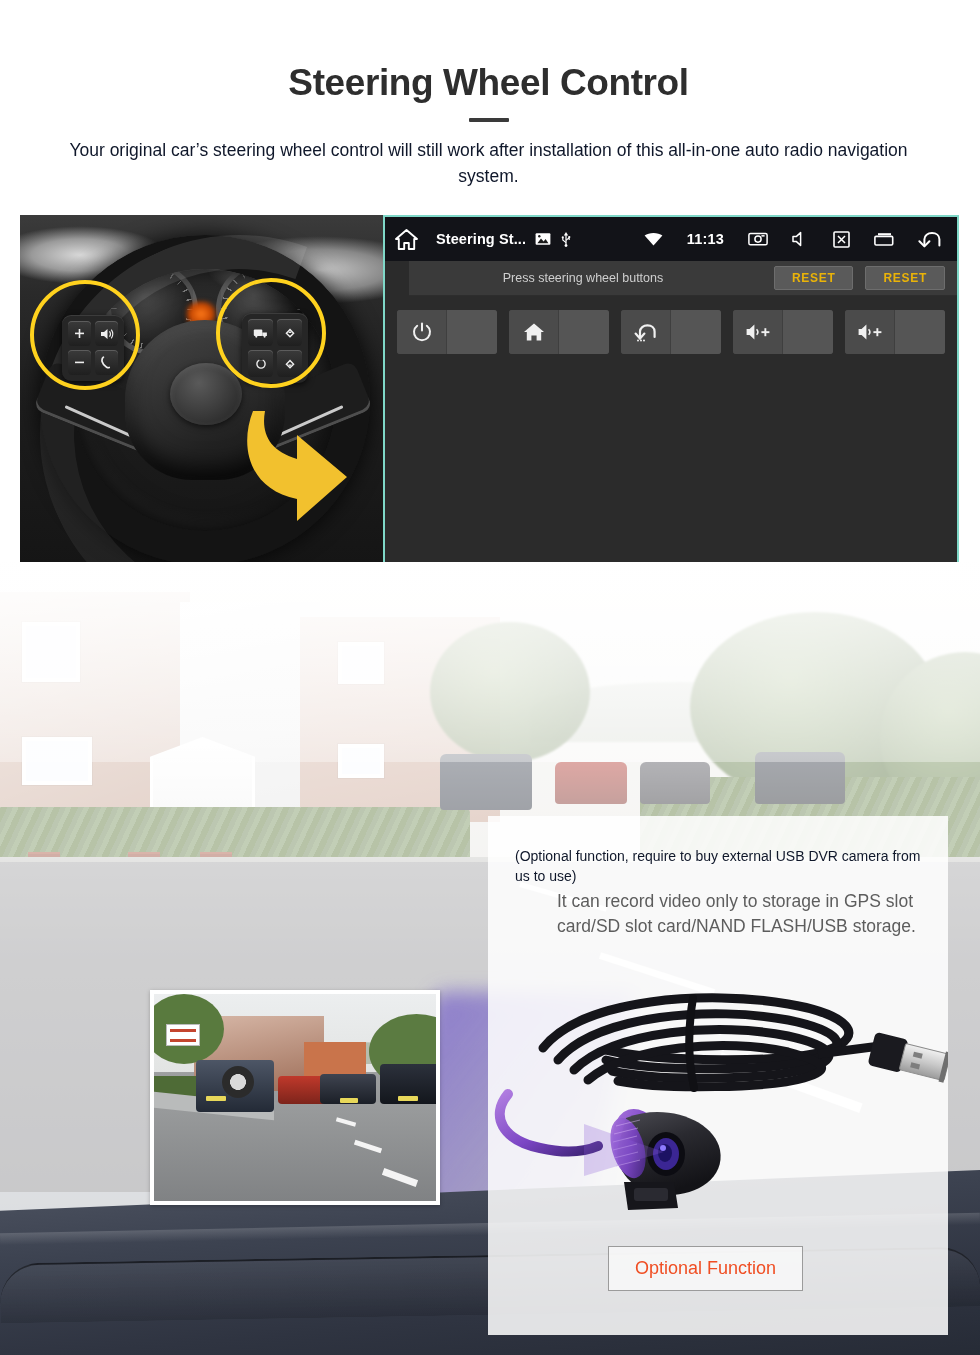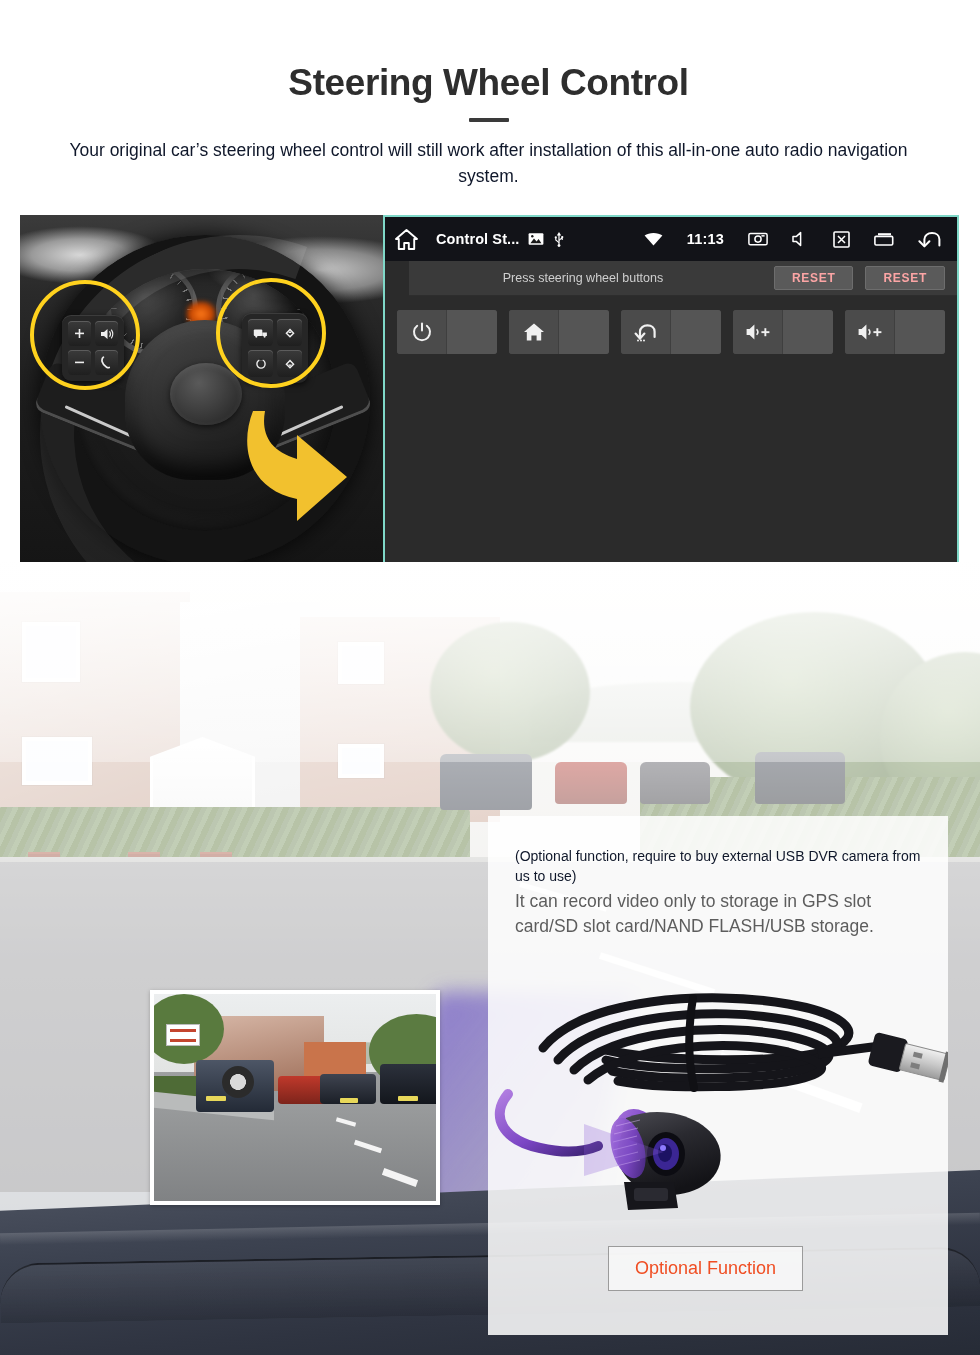--- a/index.html
+++ b/index.html
@@ -173,21 +173,21 @@
     position:relative;
     margin-left:24px;
   }
   .ab-hint{
     position:absolute;left:0;right:0;text-align:center;
     color:#cfcfcf;font-size:12.5px;
     padding-right:200px;
   }
   .ab-buttons{margin-left:auto;display:flex;gap:12px;padding-right:12px;z-index:2;}
   .ab-btn{
-    background:#5a5a5a;border:1px solid #6d6d6d;color:#fca5a5;
+    background:#5a5a5a;border:1px solid #6d6d6d;color:#eab308;
     font-size:12px;font-weight:bold;letter-spacing:.7px;
     padding:4px 17px;border-radius:2px;
   }
 
   #key-grid{
     display:flex;gap:12px;padding:14px 12px 0 12px;
   }
   .key-item{
     flex:1;height:44px;display:flex;border-radius:3px;overflow:hidden;
     background:#484848;
@@ -312,21 +312,21 @@
   #dvr-card{
     position:absolute;left:488px;top:816px;width:460px;height:519px;
     background:rgba(255,255,255,.86);
     z-index:7;
     padding:30px 27px 0 27px;
   }
   .card-red{
     color:#0f172a;font-size:14px;line-height:1.45;
   }
   .card-grey{
-    color:#5d5d5d;font-size:17.5px;line-height:1.45;margin-top:2px;
+    color:#5d5d5d;font-size:17.5px;line-height:1.45;margin-top:2px;margin-left:42px;
   }
   #usb-camera{
     position:absolute;left:0;top:160px;width:460px;height:250px;
   }
   #optional-btn{
     position:absolute;left:120px;top:430px;
     border:1px solid #9b9b9b;background:rgba(255,255,255,.65);
     color:#F04E23;font-size:18px;
     padding:11px 26px;
     white-space:nowrap;
@@ -427,21 +427,21 @@
 
     <div id="android-panel">
 
       <div id="status-bar">
         <div class="sb-left">
           <span class="sb-icon">
             <svg width="23" height="21" viewBox="0 0 23 21">
               <path d="M11.5 1 L22 10 L19.2 10 L19.2 20 L13.8 20 L13.8 14 L9.2 14 L9.2 20 L3.8 20 L3.8 10 L1 10 Z" fill="none" stroke="#fff" stroke-width="1.9" stroke-linejoin="round"></path>
             </svg>
           </span>
-          <span class="sb-title">Control St...</span>
+          <span class="sb-title">Steering St...</span>
           <span class="sb-icon">
             <svg width="16" height="14" viewBox="0 0 16 14">
               <rect x="0.6" y="1.2" width="14.8" height="11.6" rx="1" fill="#fff"></rect>
               <path d="M2.4 11.2 L6 6.4 L8.6 9.4 L10.6 7 L13.4 11.2 Z" fill="#1a1a1a"></path>
               <circle cx="4.3" cy="4.3" r="1.2" fill="#1a1a1a"></circle>
             </svg>
           </span>
           <span class="sb-icon">
             <svg width="12" height="16" viewBox="0 0 12 16">
               <circle cx="6" cy="14.6" r="1.4" fill="#fff"></circle>

